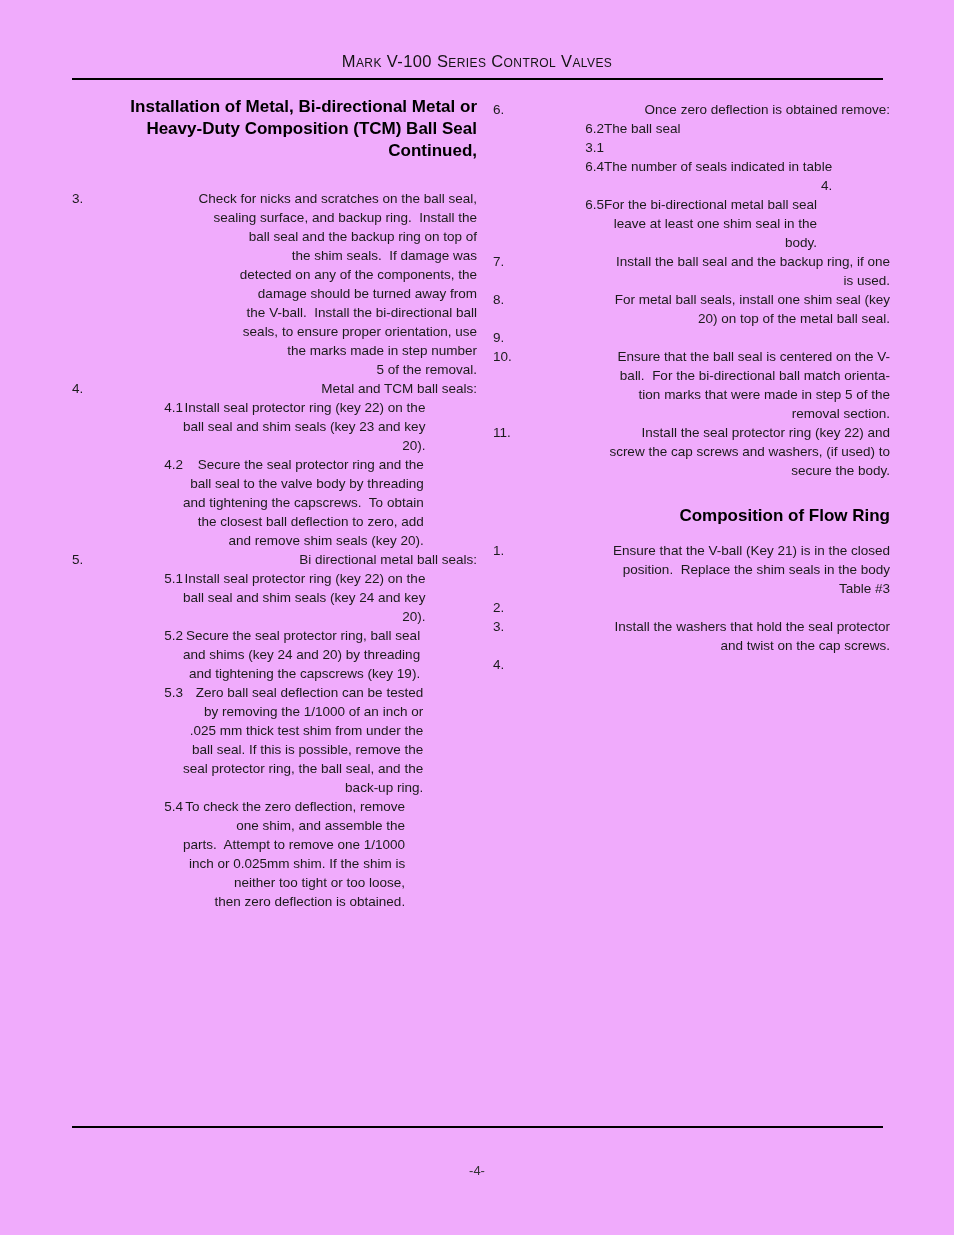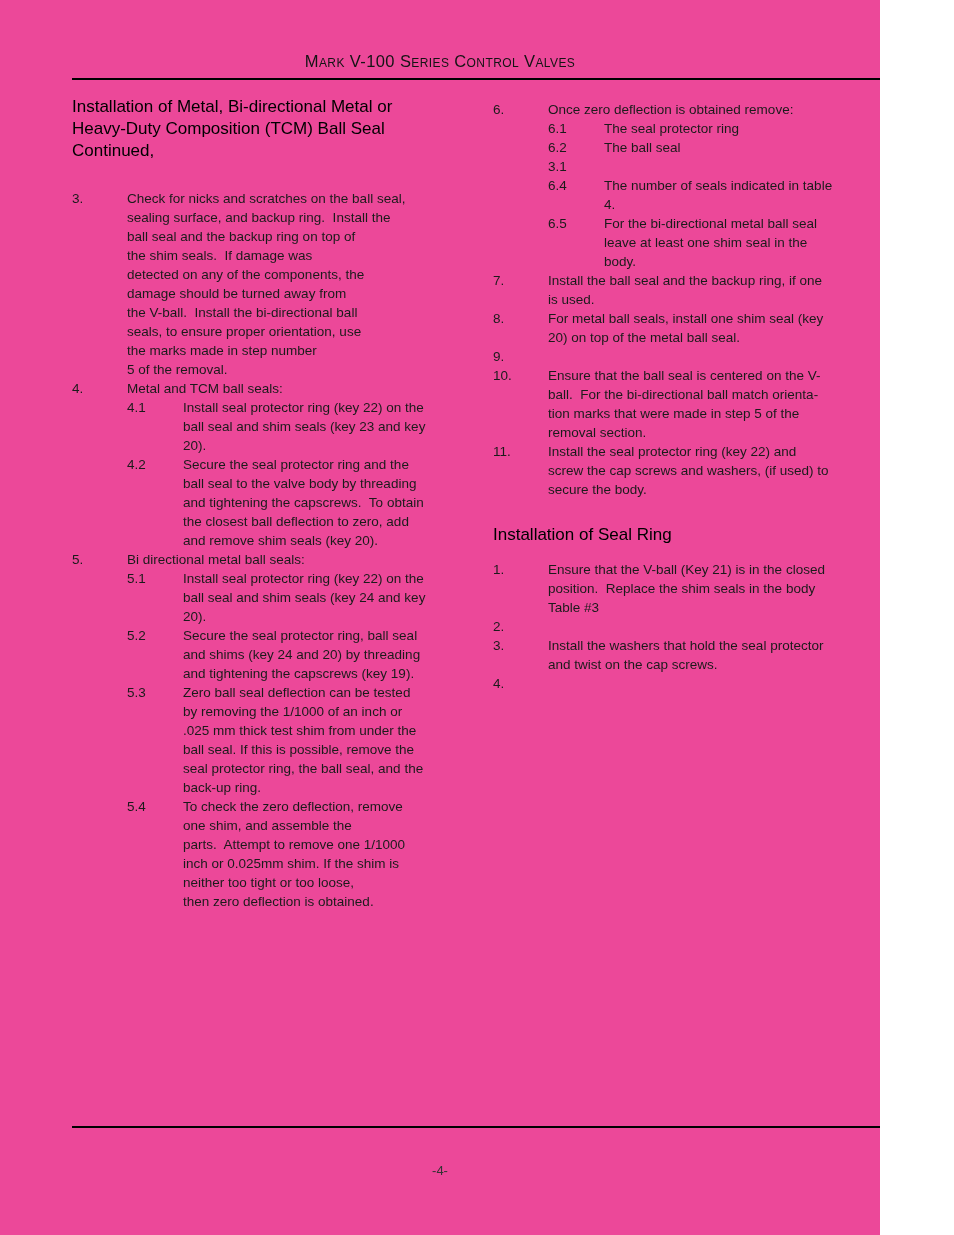--- a/index.html
+++ b/index.html
@@ -2,23 +2,23 @@
 <html><head>
 <meta charset="utf-8">
 <style>
   html, body {
     margin: 0;
     padding: 0;
     background: #ffffff;
   }
   .page {
     position: relative;
-    width: 880px;
+    width: 954px;
     height: 1235px;
-    background: #ec4899;
+    background: #f0abfc;
     font-family: "Liberation Sans", "DejaVu Sans", sans-serif;
     color: #1b1b1b;
     overflow: hidden;
   }
   .header-title {
     position: absolute;
     top: 52px;
     left: 0;
     width: 100%;
     text-align: center;
@@ -48,37 +48,38 @@
   .col {
     position: absolute;
     top: 96px;
   }
   .col-left  { left: 72px;  width: 405px; }
   .col-right { left: 493px; width: 397px; top: 100px; }
   .section-heading {
     margin: 0 0 27px 0;
     font-size: 17px;
     line-height: 22px;
-    font-weight: 400;
+    font-weight: 700;
     color: #000;
     white-space: pre;
+    text-align: right;
   }
   .flow-heading {
     margin: 25px 0 14px 0;
   }
   .item {
     display: flex;
     align-items: flex-start;
   }
   .num {
     flex: 0 0 55px;
     font-size: 13.5px;
     line-height: 19px;
   }
-  .body { flex: 1; min-width: 0; }
+  .body { flex: 1; min-width: 0; text-align: right; }
   .text {
     font-size: 13.5px;
     line-height: 19px;
     white-space: pre;
   }
   .sub .num { flex: 0 0 56px; }
 </style>
 </head>
 <body>
 
@@ -167,24 +168,20 @@
     </div>
   </div>
 
   <div class="col col-right">
 
     <div class="item">
       <div class="num">6.</div>
       <div class="body">
         <div class="text">Once zero deflection is obtained remove:</div>
         <div class="item sub">
-          <div class="num">6.1</div>
-          <div class="text">The seal protector ring</div>
-        </div>
-        <div class="item sub">
           <div class="num">6.2</div>
           <div class="text">The ball seal</div>
         </div>
         <div class="item sub">
           <div class="num">3.1</div>
         </div>
         <div class="item sub">
           <div class="num">6.4</div>
           <div class="text">The number of seals indicated in table
 4.</div>
@@ -230,21 +227,21 @@
 
     <div class="item">
       <div class="num">11.</div>
       <div class="body">
           <div class="text">Install the seal protector ring (key 22) and
 screw the cap screws and washers, (if used) to
 secure the body.</div>
         </div>
     </div>
 
-    <h1 class="section-heading flow-heading">Installation of Seal Ring</h1>
+    <h1 class="section-heading flow-heading">Composition of Flow Ring</h1>
 
     <div class="item">
       <div class="num">1.</div>
       <div class="body">
           <div class="text">Ensure that the V-ball (Key 21) is in the closed
 position.  Replace the shim seals in the body
 Table #3</div>
         </div>
     </div>
 

